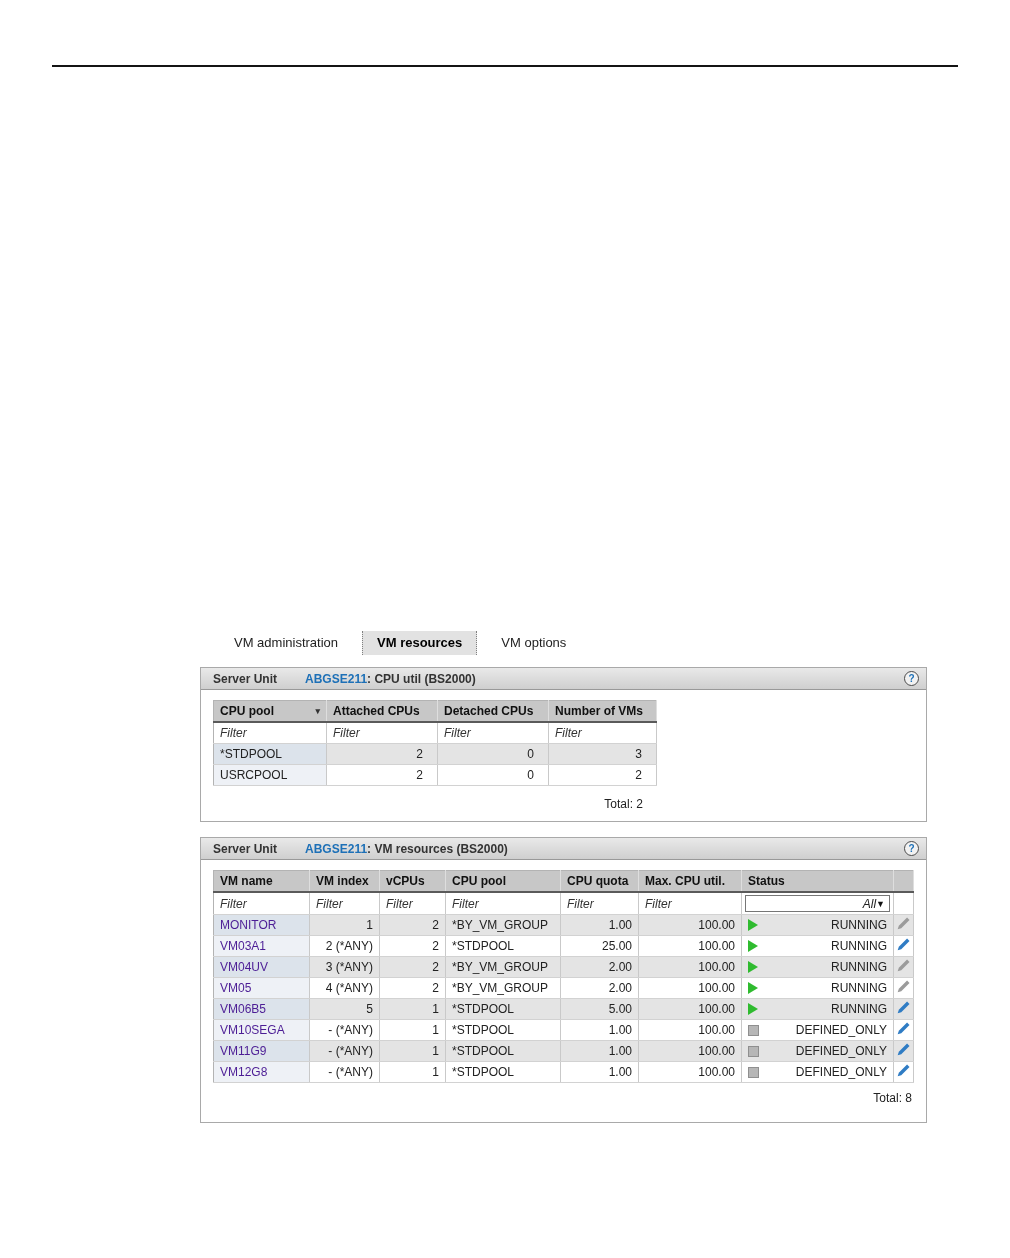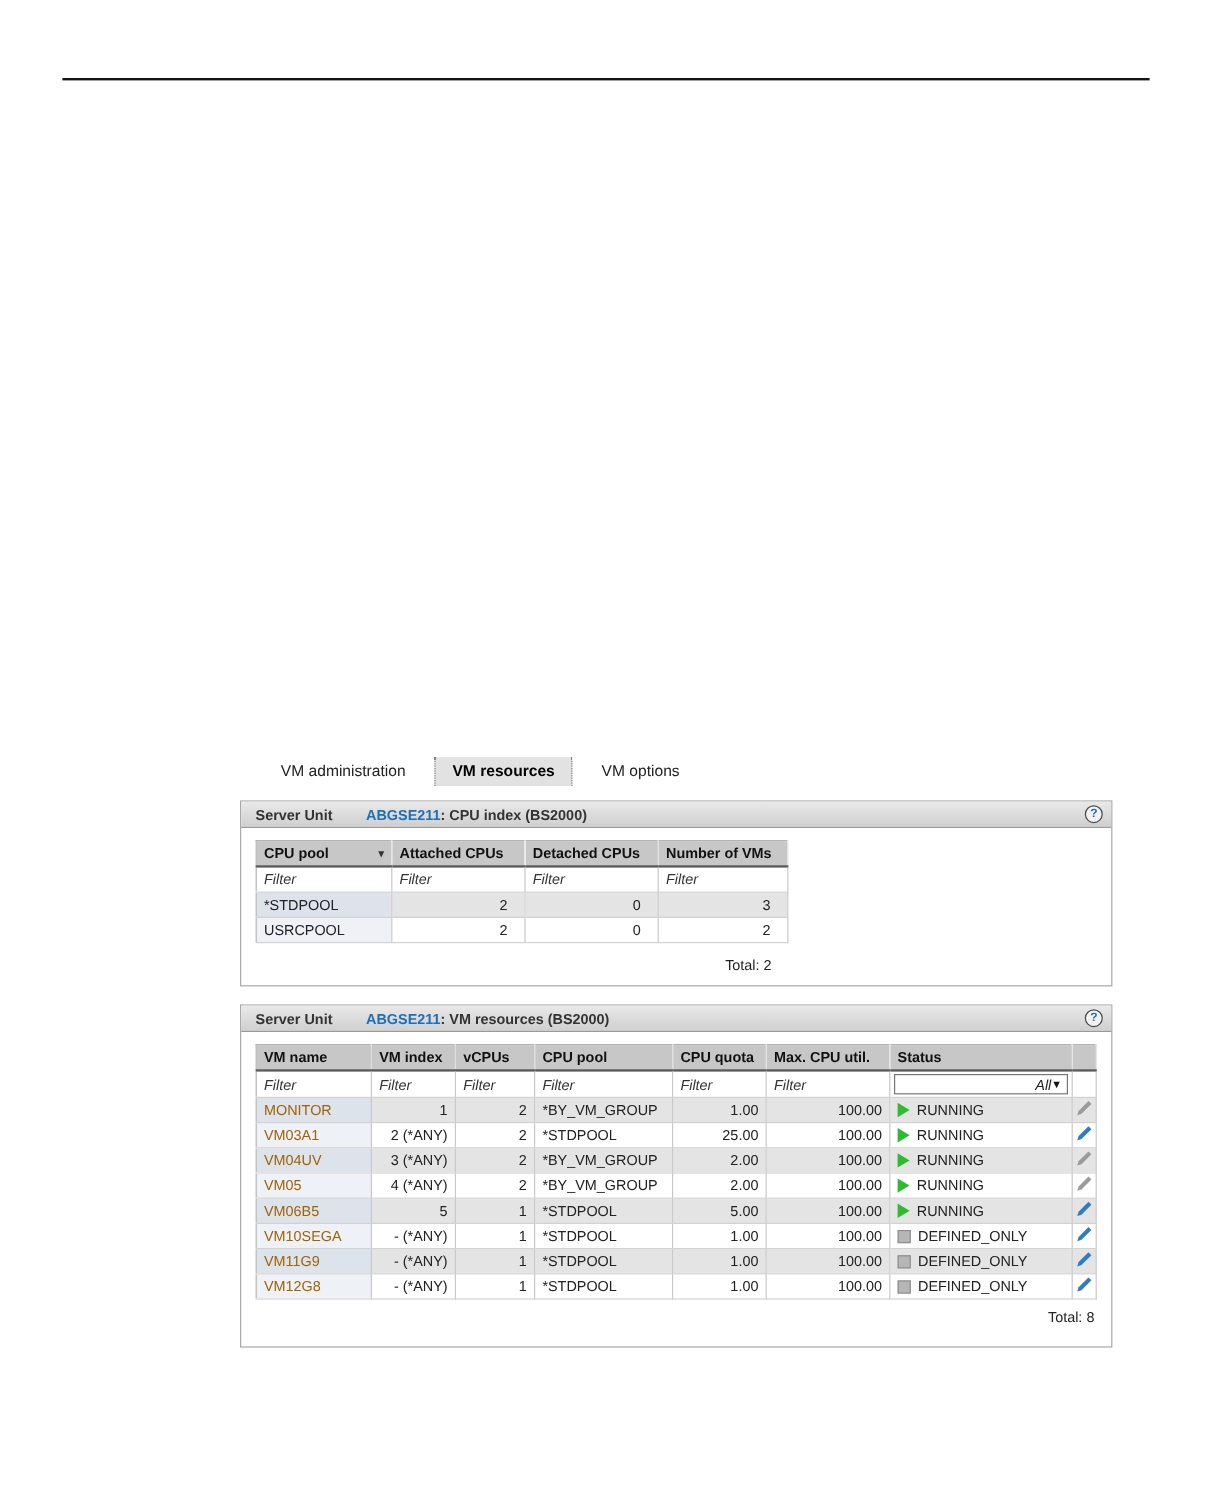--- a/index.html
+++ b/index.html
@@ -50,23 +50,23 @@
   td {
     padding:3px 6px; height:21px; border-right:1px solid #c9c9c9;
     border-bottom:1px solid #d2d2d2; overflow:hidden; white-space:nowrap; background:#fff;
   }
   tr.filter td { font-style:italic; color:#333; }
   tr.gray td { background:#e4e4e4; }
   tr.gray td.tint { background:#dce3eb; }
   tr.white td.tint { background:#eef1f6; }
   td.num, .t1 td.num { text-align:right; }
   .t1 td.num { padding-right:14px; }
-  td.name a { color:#a16207; text-decoration:none; cursor:pointer; }
+  td.name a { color:#4c1d95; text-decoration:none; cursor:pointer; }
   td.status { }
-  .statwrap { display:flex; align-items:center; gap:6px; }
+  .statwrap { display:flex; align-items:center; gap:6px;justify-content:space-between; }
   .play {
     width:0; height:0; border-left:10px solid #2fbb2f;
     border-top:6px solid transparent; border-bottom:6px solid transparent; flex:0 0 auto;
   }
   .sq { width:11px; height:11px; background:#b6b6b6; border:1px solid #8f8f8f; flex:0 0 auto; }
   td.act { text-align:center; padding:1px 2px; }
   .pencil { display:inline-block; width:15px; height:15px; cursor:pointer; }
   .pencil svg { width:15px; height:15px; display:block; }
   .pencil.blue { color:#2f7cc4; }
   .pencil.gray { color:#9b9b9b; }
@@ -93,21 +93,21 @@
   <div class="tabs">
     <div class="tab">VM administration</div>
     <div class="tab active">VM resources</div>
     <div class="tab">VM options</div>
   </div>
 
   <div class="panel panel-cpu">
     <div class="panel-hd">
       <span>Server Unit </span>
       <span class="srv-link">ABGSE211</span>
-      <span>: CPU index (BS2000)</span>
+      <span>: CPU util (BS2000)</span>
       <span class="help">?</span>
     </div>
 
     <table class="t1">
       <colgroup>
           <col style="width:113px">
           <col style="width:111px">
           <col style="width:111px">
           <col style="width:108px">
         </colgroup>

